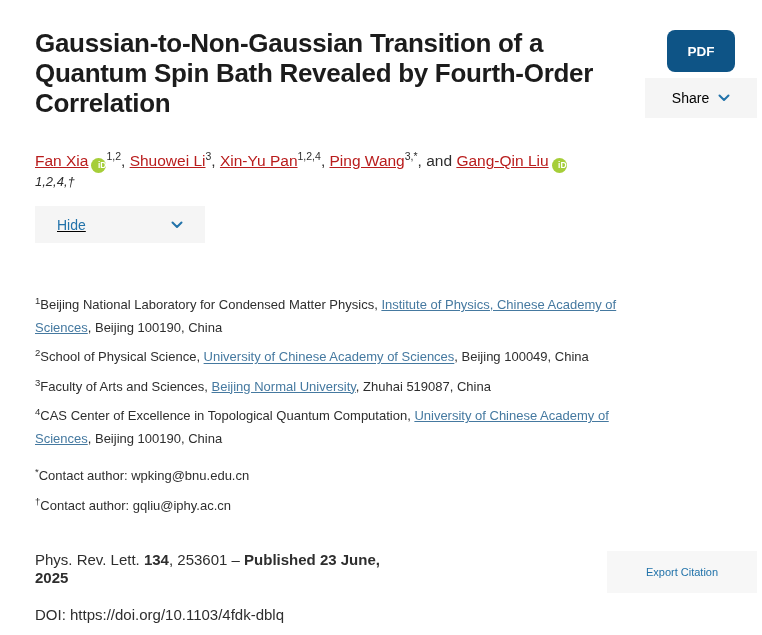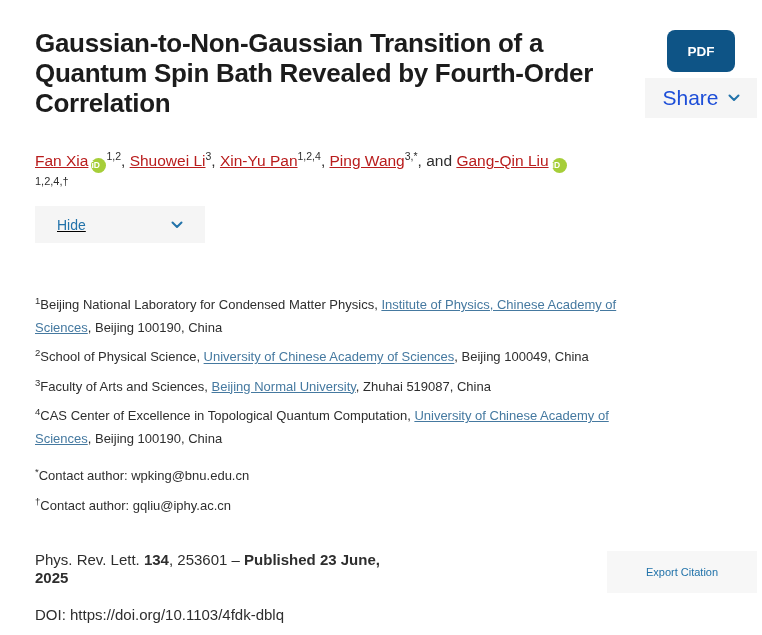--- a/index.html
+++ b/index.html
@@ -27,34 +27,34 @@
     font-family: "Liberation Sans", sans-serif;
     font-size: 13.5px; font-weight: 700;
     border: none; border-radius: 8px; cursor: pointer;
   }
   .share-btn {
     width: 112px; height: 40px;
     background: #f5f5f5;
     display: flex; align-items: center; justify-content: center; gap: 9px;
     cursor: pointer;
   }
-  .share-btn span { color: #1d4ed8; font-size: 21px; }
+  .share-btn span { color: #000000; font-size: 14px; }
 
   
   .authors { margin-top: 27px; width: 620px; font-size: 15.5px; line-height: 23px; color: #2e2e2e; }
   .authors a { color: #b91c1c; text-decoration: underline; cursor: pointer; }
   .authors sup { font-size: 10.5px; color: #2e2e2e; }
   .orcid {
     display: inline-block; width: 15px; height: 15px; margin-left: 3px;
     background: #a6ce39; border-radius: 50%;
     color: #ffffff; font-size: 8.5px; font-weight: 700;
-    text-align: left; line-height: 15px; vertical-align: -2px;
+    text-align: right; line-height: 15px; vertical-align: -2px;
     cursor: pointer;
   }
-  .authors-wrap-sup { font-size: 11px; line-height: 15px; color: #2e2e2e; margin-top: 1px; }
+  .authors-wrap-sup { font-size: 13px; line-height: 15px; color: #2e2e2e; margin-top: 1px; font-style: italic; }
 
   
   .hide-btn {
     margin-top: 17px;
     width: 170px; height: 37px;
     background: #f5f5f5; border: none; cursor: pointer;
     display: flex; align-items: center; justify-content: space-between;
     padding: 0 22px;
     font-family: "Liberation Sans", sans-serif;
     text-decoration: underline;

